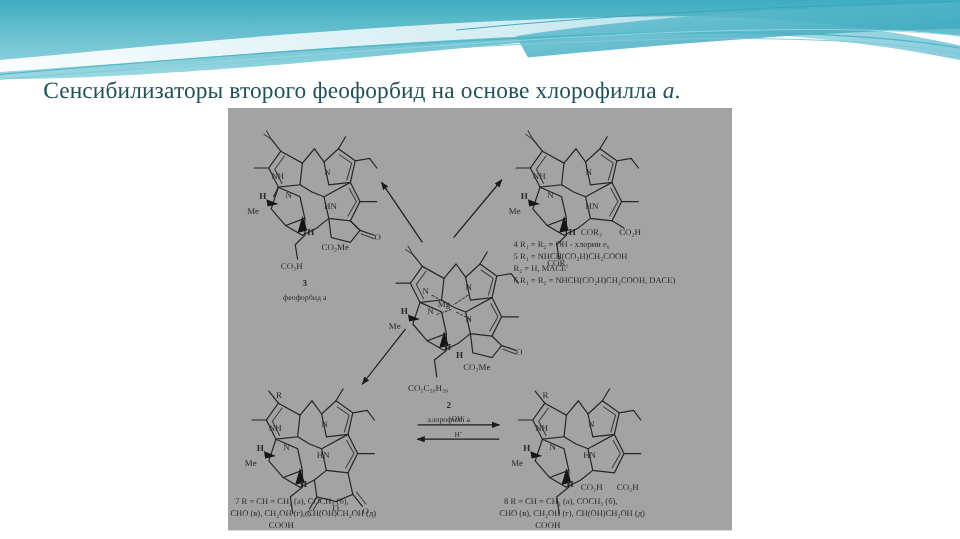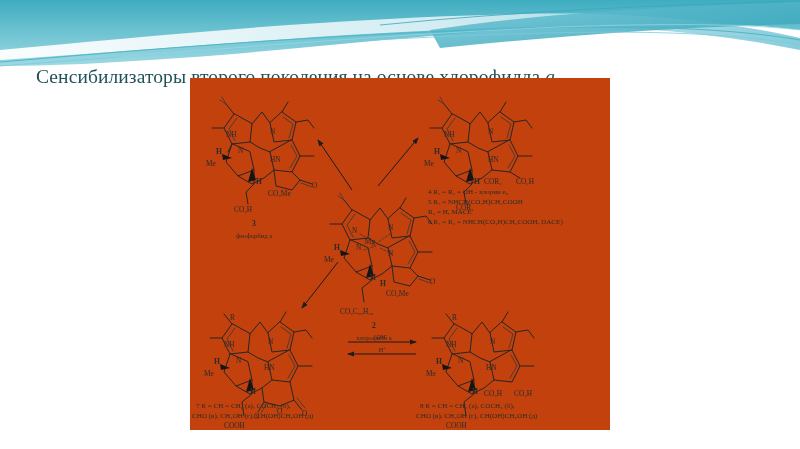--- a/index.html
+++ b/index.html
@@ -16,22 +16,22 @@
   
   #title{
     position:absolute;left:36px;top:66px;width:740px;
     font-size:19.5px;line-height:1.15;color:#1f5157;white-space:nowrap;
     letter-spacing:.1px;
   }
   #title .ital{font-style:italic;}
 
   
   #figure{
-    position:absolute;left:190px;top:78px;width:420px;height:352px;
-    background:#c2410c;
+    position:absolute;left:190px;top:90px;width:420px;height:352px;
+    background:#a3a3a3;
   }
   #figure svg{display:block;width:420px;height:352px;}
 
   .chemtext{font-family:"Liberation Serif", serif;fill:#2b2b2b;}
   .lbl{font-size:7.4px;}
   .lbl-sm{font-size:6.2px;}
   .lbl-bold{font-size:7.6px;font-weight:bold;}
   .cap{font-size:6.6px;}
   .legend{font-size:7.1px;}
   .bondline{stroke:#262626;stroke-width:1;fill:none;stroke-linecap:round;}
@@ -68,21 +68,21 @@
 
       <path d="M430,30 C560,10 700,6 800,2 L800,24 C690,26 560,36 440,48 Z" fill="url(#tealGrad2)" opacity=".85"></path>
 
       <path d="M0,62 C140,50 340,33 540,28 C660,25 740,30 800,40" class="hairline" stroke="#4fb6c8" stroke-width="1" fill="none"></path>
       <path d="M0,66 C150,55 350,38 545,33 C665,30 745,35 800,45" stroke="#7ccadb" stroke-width=".8" fill="none"></path>
       <path d="M120,57 C280,44 420,33 560,27 C670,23 745,24 800,30" stroke="#9ad8e4" stroke-width=".7" fill="none"></path>
       <path d="M380,25 C520,11 660,5 800,1" stroke="#3ba6bd" stroke-width=".8" fill="none"></path>
     </svg>
   </div>
 
-  <div id="title"><span>Сенсибилизаторы второго поколения на основе хлорофилла </span><span class="ital">a</span><span>.</span></div>
+  <div id="title"><span>Сенсибилизаторы второго феофорбид на основе хлорофилла </span><span class="ital">a</span><span>.</span></div>
 
   <div id="figure">
     <svg viewBox="0 0 420 352">
 
       <g transform="translate(18,14)">
 
         <path class="bondline" d="M34,36 L22,52 L30,70 L50,70 L58,52 L46,36 Z" opacity="0"></path>
 
         <path class="bondline" d="M26,22 L16,36 L24,52 L42,50 L44,32 Z"></path>
         <path class="bondthin" d="M29,26 L21,37 L27,49"></path>

